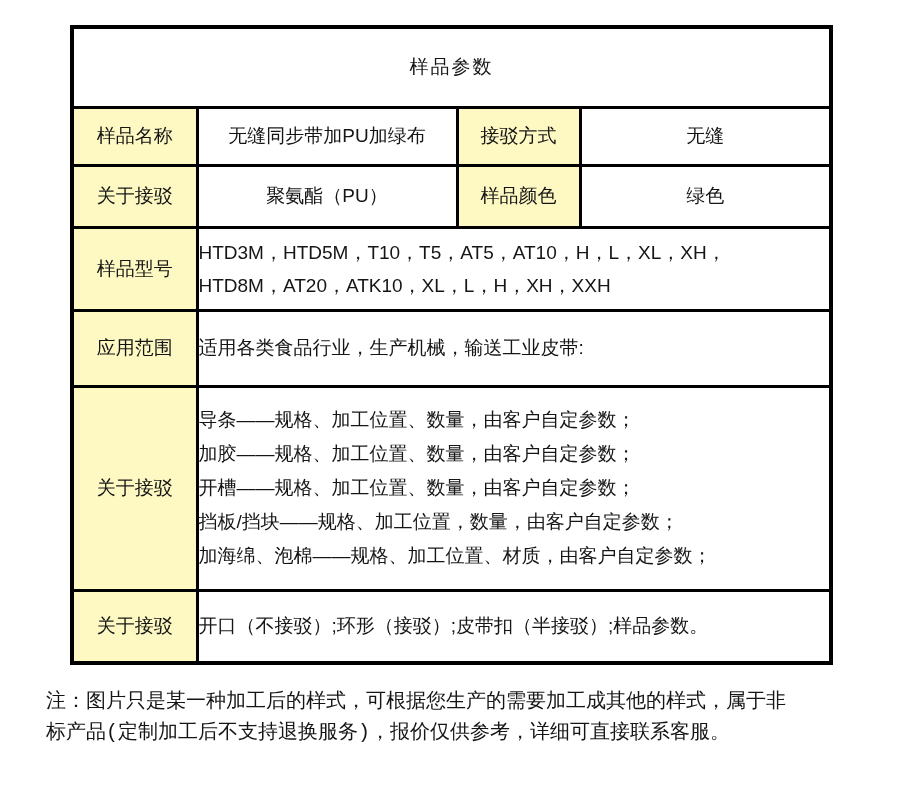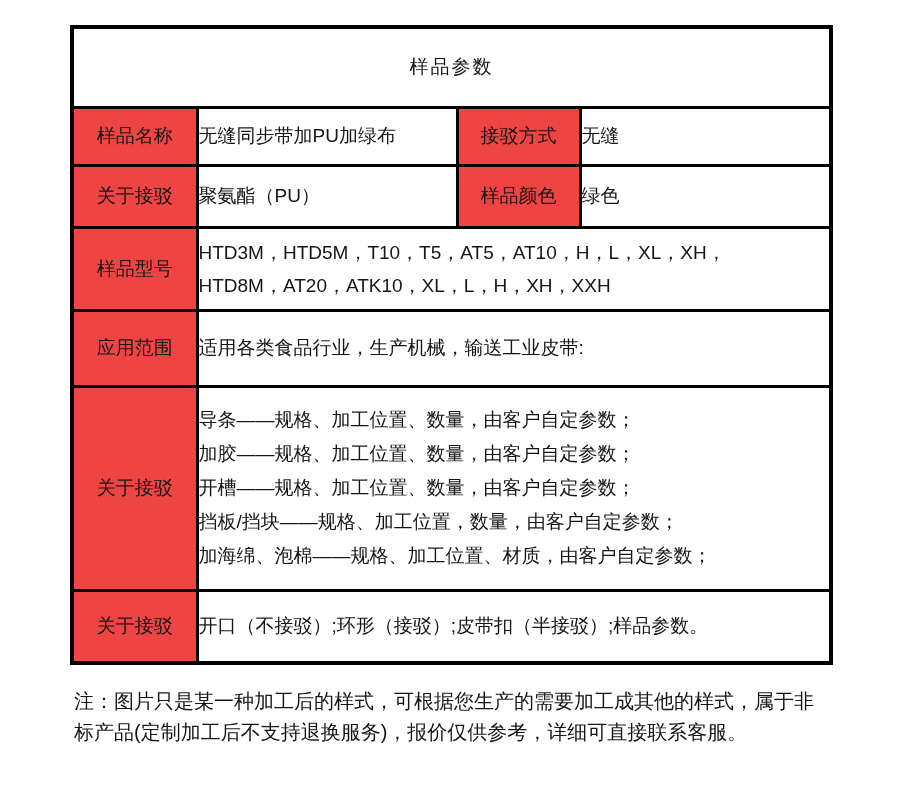--- a/index.html
+++ b/index.html
@@ -28,48 +28,49 @@
     padding: 0;
   }
   td.title-cell {
     height: 80px;
     text-align: center;
     font-size: 31px;
     font-weight: bold;
     letter-spacing: 2px;
   }
   th.label {
-    background: #ef4444;
+    background: #fef9c3;
     text-align: center;
   }
-  td.center { text-align: left; }
+  td.center { text-align: center; }
   td.left {
     text-align: left;
     padding-left: 14px;
     padding-right: 10px;
     white-space: pre-line;
     line-height: 34px;
   }
   tr.r1 { height: 58px; }
   tr.r2 { height: 62px; }
   tr.r3 { height: 83px; }
   tr.r3 td.left { line-height: 33px; }
   tr.r4 { height: 76px; }
   tr.r5 { height: 204px; }
   tr.r6 { height: 73px; }
 
   p.note {
     position: absolute;
-    left: 74px; top: 686px;
+    left: 46px; top: 686px;
     width: 752px;
     margin: 0;
     font-size: 20px;
     line-height: 31px;
     text-align: left;
     color: #151515;
+    font-family: Liberation Mono, monospace;
   }
 </style>
 </head>
 <body>
 
 <div class="sheet">
 
   <table class="spec">
     <colgroup>
       <col style="width:125px">

